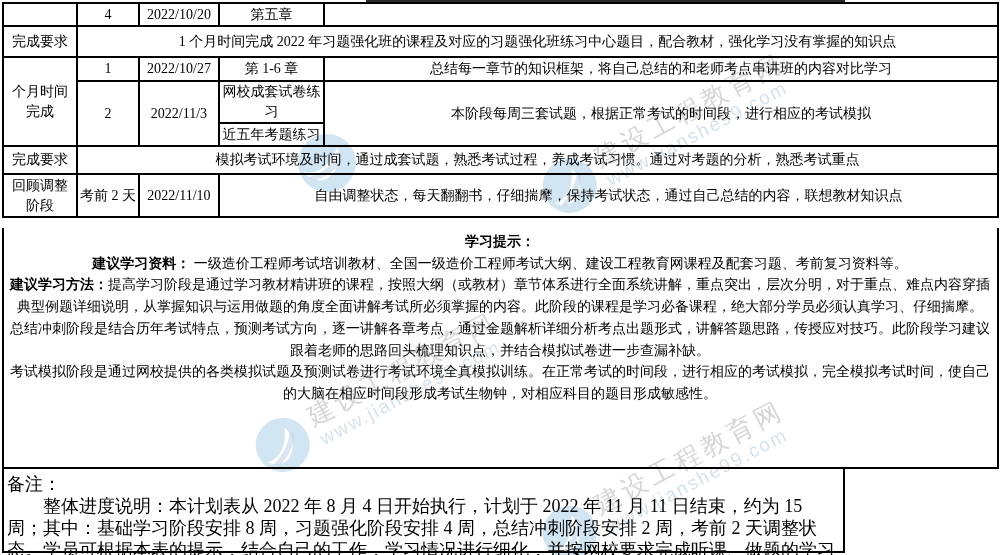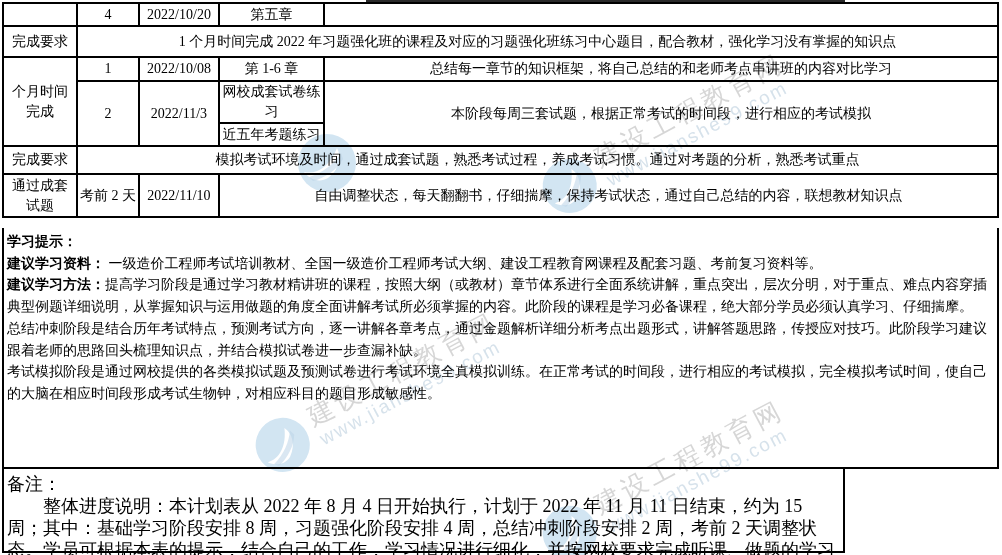--- a/index.html
+++ b/index.html
@@ -69,20 +69,21 @@
 
   .tips {
     position: absolute; left: 2px; top: 228px;
     width: 997px; height: 241px;
     border-left: 2px solid #000; border-right: 2px solid #000;
     border-bottom: 2px solid #000;
     padding: 3px 4px 0 3px;
     font-size: 14px;
     line-height: 21.7px;
     word-break: break-all;
+    text-align: center;
   }
   .notes {
     position: absolute; left: 2px; top: 469px;
     width: 843px; height: 84px;
     border-left: 2px solid #000; border-right: 2px solid #000;
     border-bottom: 2px solid #000;
     padding: 4px 4px 0 3px;
     font-size: 18px;
     line-height: 22px;
     word-break: break-all;
@@ -162,39 +163,39 @@
         <td>第五章</td>
         <td></td>
       </tr>
       <tr class="r-req1">
         <td>完成要求</td>
         <td colspan="4">1 个月时间完成 2022 年习题强化班的课程及对应的习题强化班练习中心题目，配合教材，强化学习没有掌握的知识点</td>
       </tr>
       <tr class="r-w1">
         <td rowspan="3">个月时间完成</td>
         <td>1</td>
-        <td>2022/10/08</td>
+        <td>2022/10/27</td>
         <td>第 1-6 章</td>
         <td>总结每一章节的知识框架，将自己总结的和老师考点串讲班的内容对比学习</td>
       </tr>
       <tr class="r-w2a">
         <td rowspan="2">2</td>
         <td rowspan="2">2022/11/3</td>
         <td>网校成套试卷练习</td>
         <td rowspan="2">本阶段每周三套试题，根据正常考试的时间段，进行相应的考试模拟</td>
       </tr>
       <tr class="r-w2b">
         <td>近五年考题练习</td>
       </tr>
       <tr class="r-req2">
         <td>完成要求</td>
         <td colspan="4">模拟考试环境及时间，通过成套试题，熟悉考试过程，养成考试习惯。通过对考题的分析，熟悉考试重点</td>
       </tr>
       <tr class="r-rev">
-        <td>通过成套试题</td>
+        <td>回顾调整阶段</td>
         <td>考前 2 天</td>
         <td>2022/11/10</td>
         <td colspan="2">自由调整状态，每天翻翻书，仔细揣摩，保持考试状态，通过自己总结的内容，联想教材知识点</td>
       </tr>
     </tbody>
       </table>
 
     <div class="tips">
       <p class="b">学习提示：</p>
       <p><span class="b">建议学习资料：</span><span> 一级造价工程师考试培训教材、全国一级造价工程师考试大纲、建设工程教育网课程及配套习题、考前复习资料等。</span></p>

